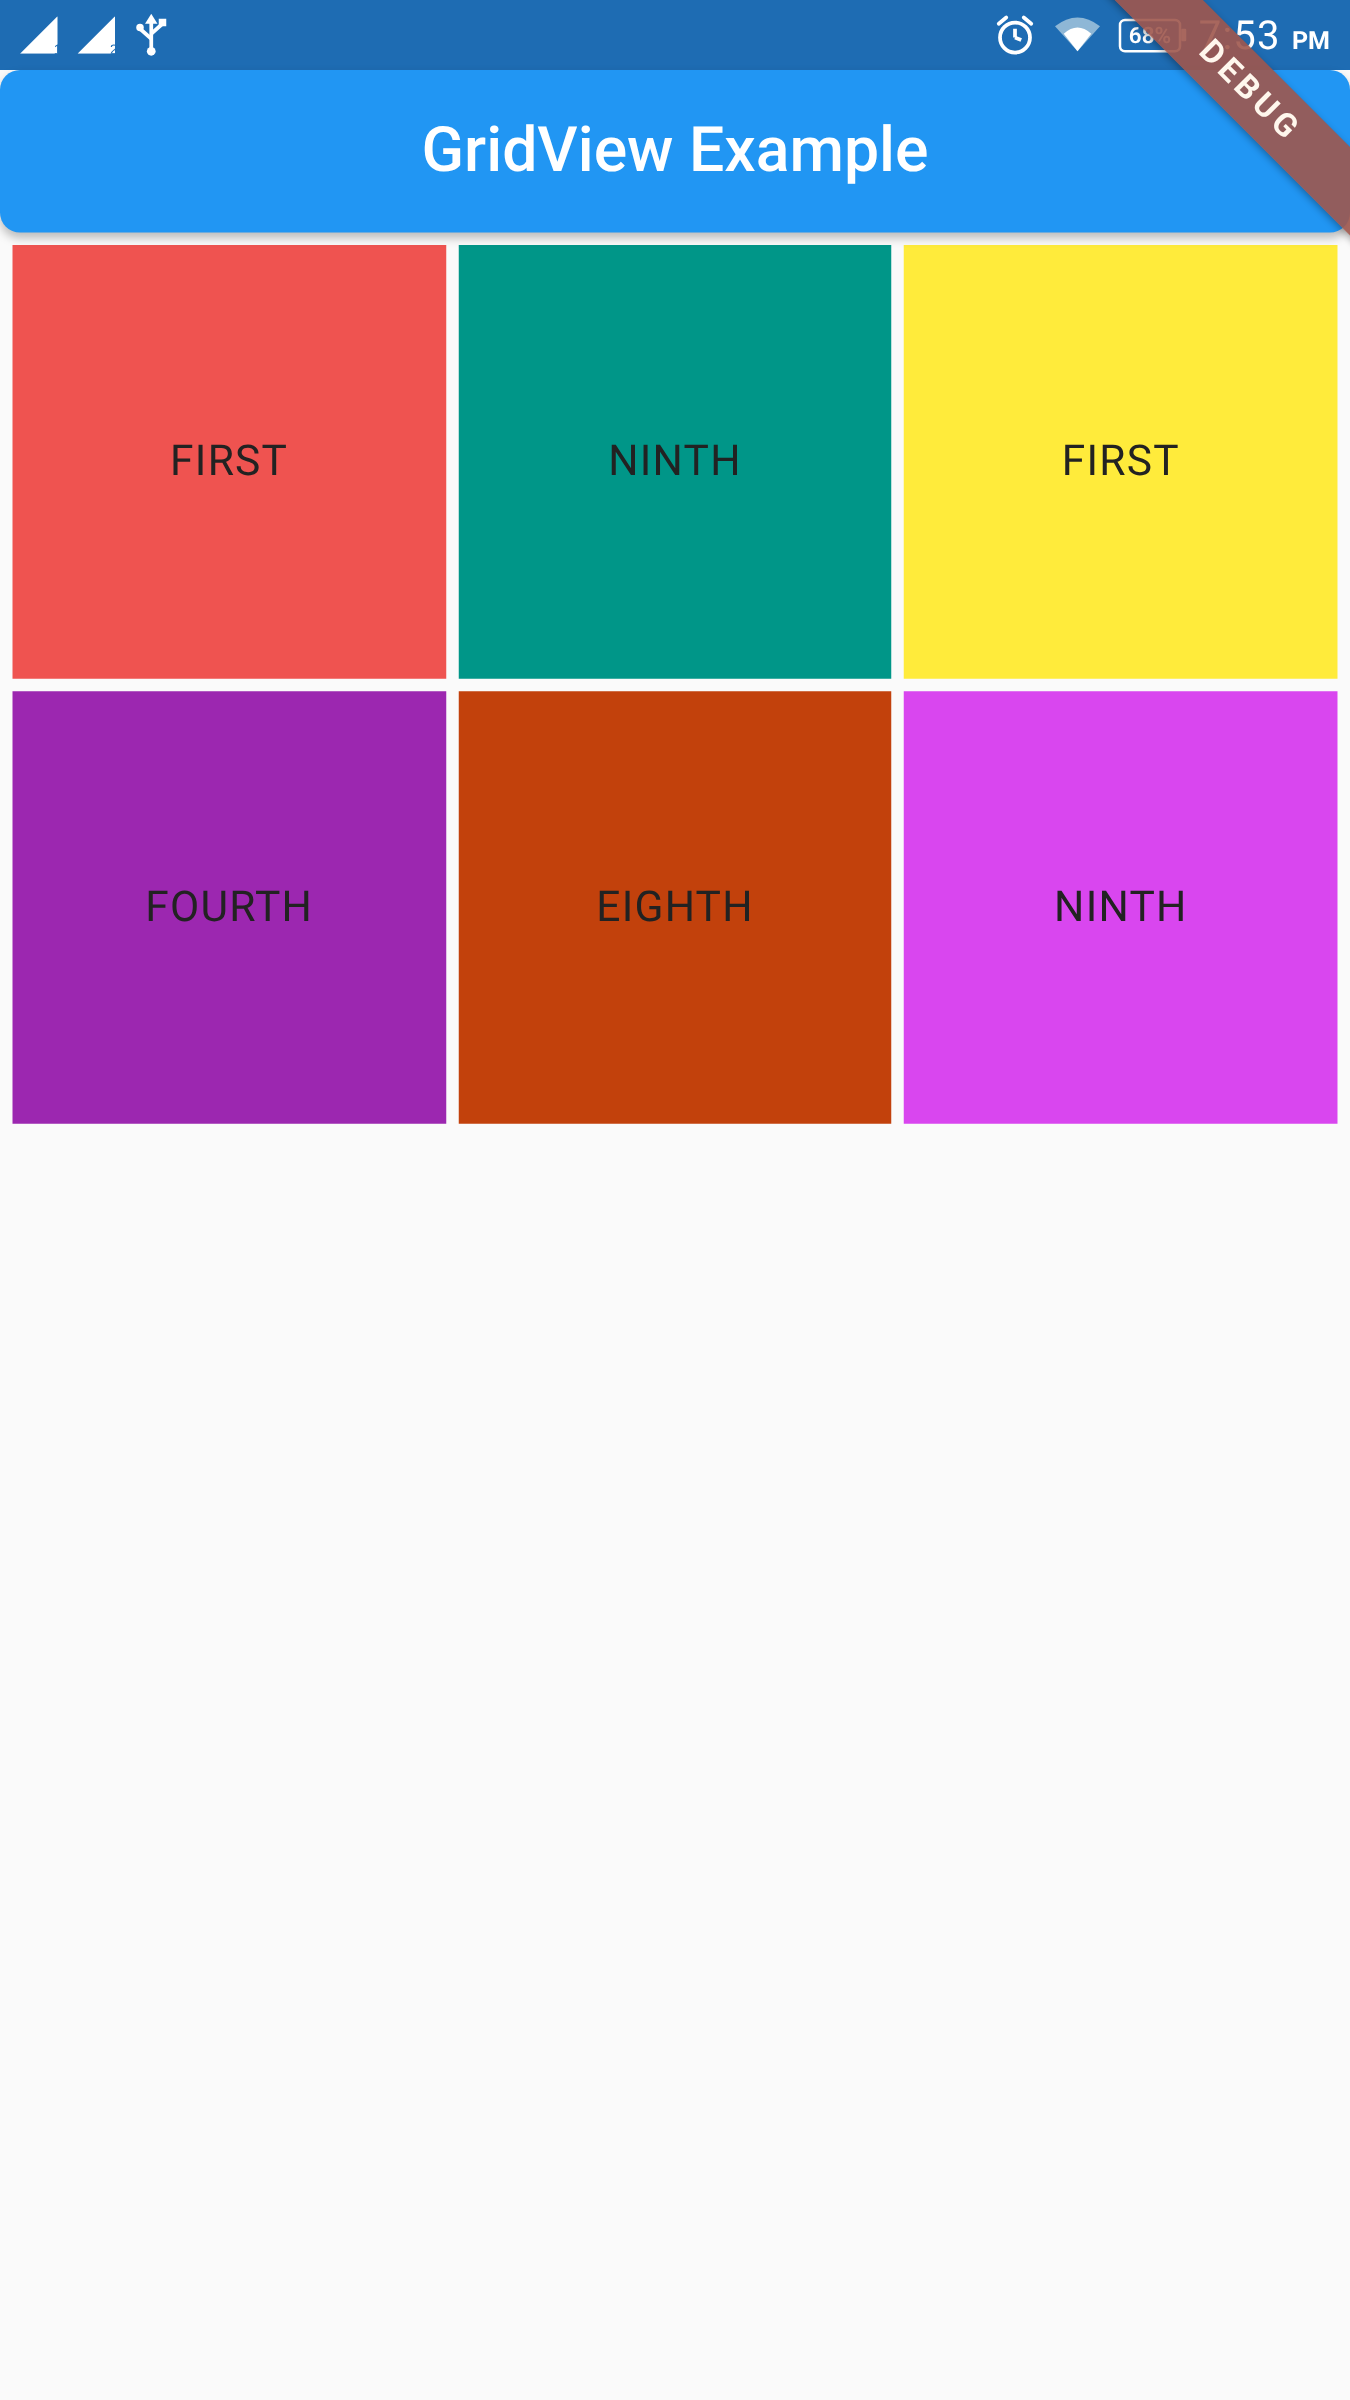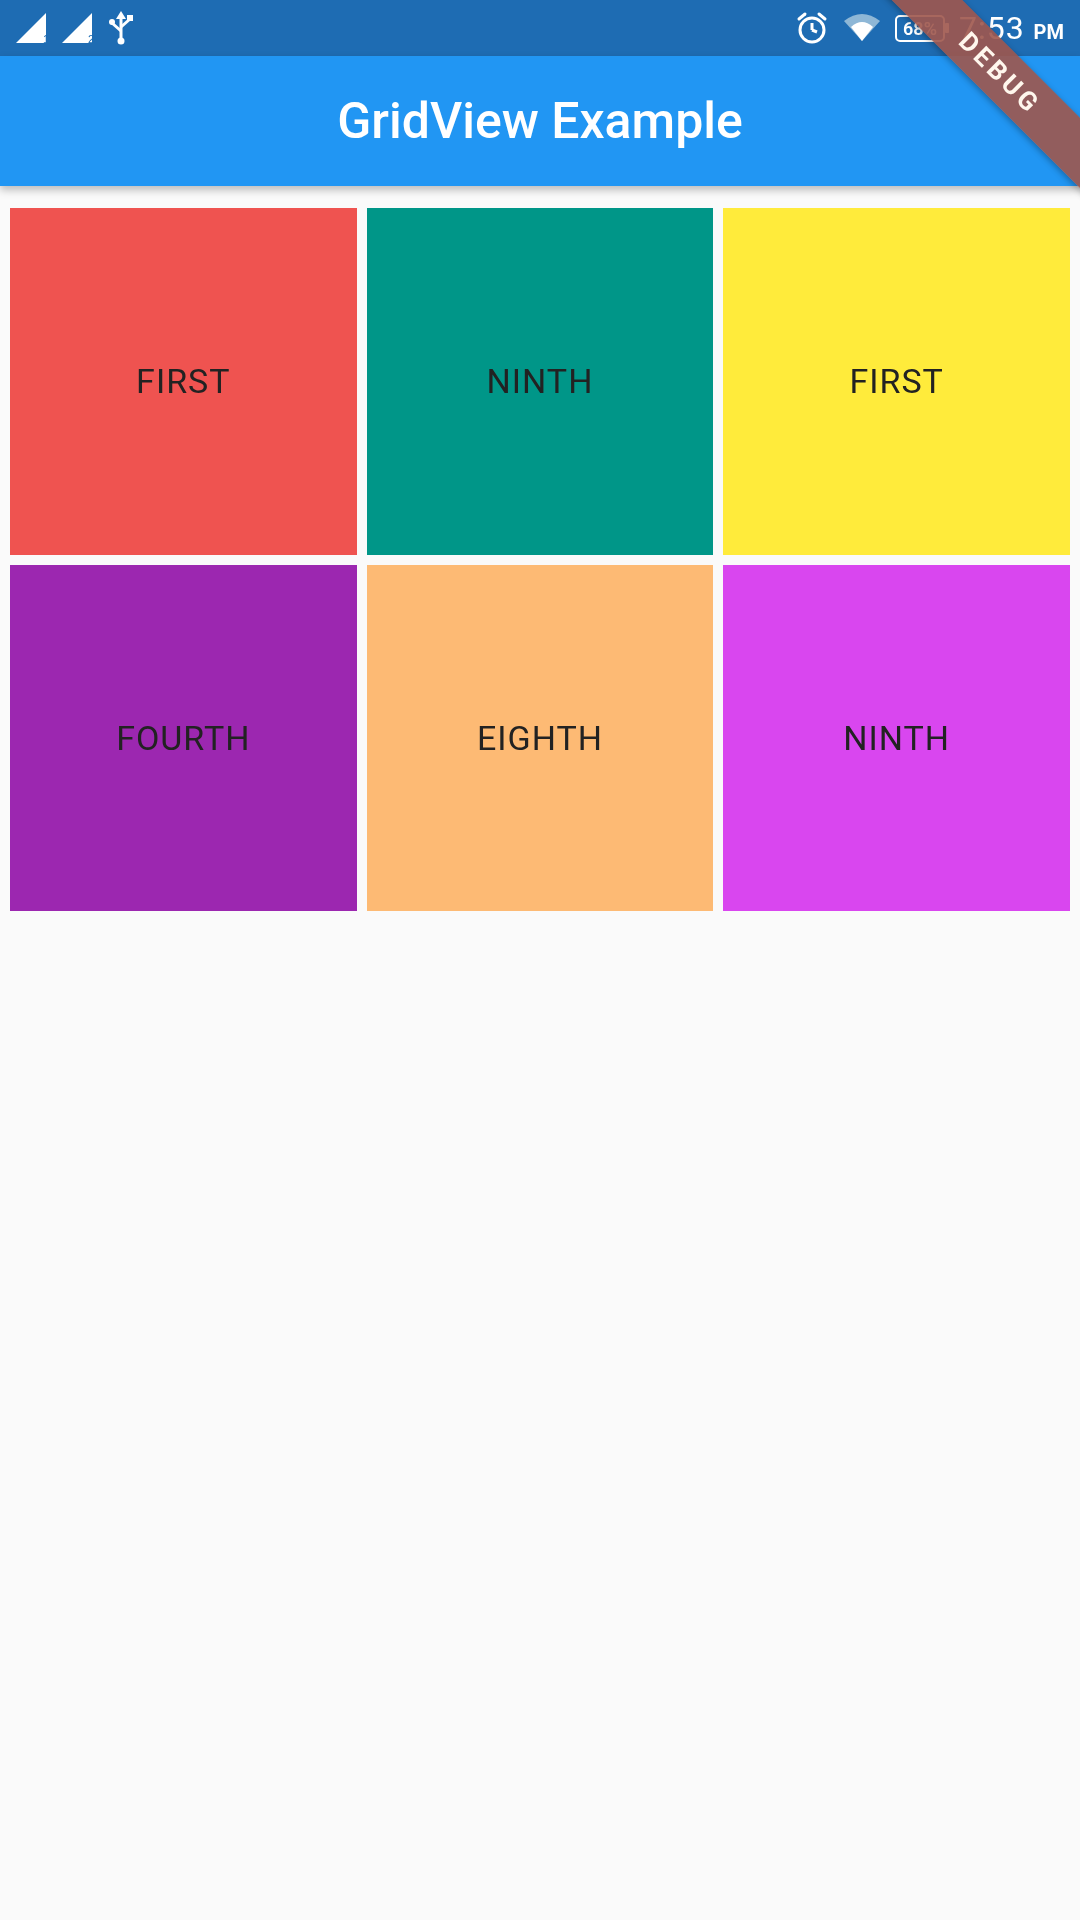--- a/index.html
+++ b/index.html
@@ -70,20 +70,21 @@
     
     .app-bar {
       height: 130px;
       background: #2196f3;
       display: flex;
       align-items: center;
       justify-content: center;
       box-shadow: 0 4px 8px rgba(0,0,0,0.25);
       position: relative;
       z-index: 2;
+      border-radius: 16px;
     }
     .app-bar .title {
       color: #fff;
       font-size: 50px;
       font-weight: 500;
     }
     
     .debug-ribbon {
       position: absolute;
       top: 0;
@@ -108,21 +109,20 @@
       line-height: 50px;
       transform: rotate(45deg);
       box-shadow: 0 2px 6px rgba(0,0,0,0.3);
     }
     
     .grid {
       display: grid;
       grid-template-columns: repeat(3, 1fr);
       gap: 10px;
       padding: 10px;
-      margin-top: 12px;
     }
     .tile {
       aspect-ratio: 1 / 1;
       display: flex;
       align-items: center;
       justify-content: center;
       font-size: 34px;
       font-weight: 400;
       color: #222;
       letter-spacing: 1px;
@@ -201,19 +201,19 @@
     </div>
   <div class="tile" style="background:#009688">
       <span>NINTH</span>
     </div>
   <div class="tile" style="background:#ffeb3b">
       <span>FIRST</span>
     </div>
   <div class="tile" style="background:#9c27b0">
       <span>FOURTH</span>
     </div>
-  <div class="tile" style="background:#fdba74">
+  <div class="tile" style="background:#c2410c">
       <span>EIGHTH</span>
     </div>
   <div class="tile" style="background:#d946ef">
       <span>NINTH</span>
     </div>
 </div>
 
 </body></html>

